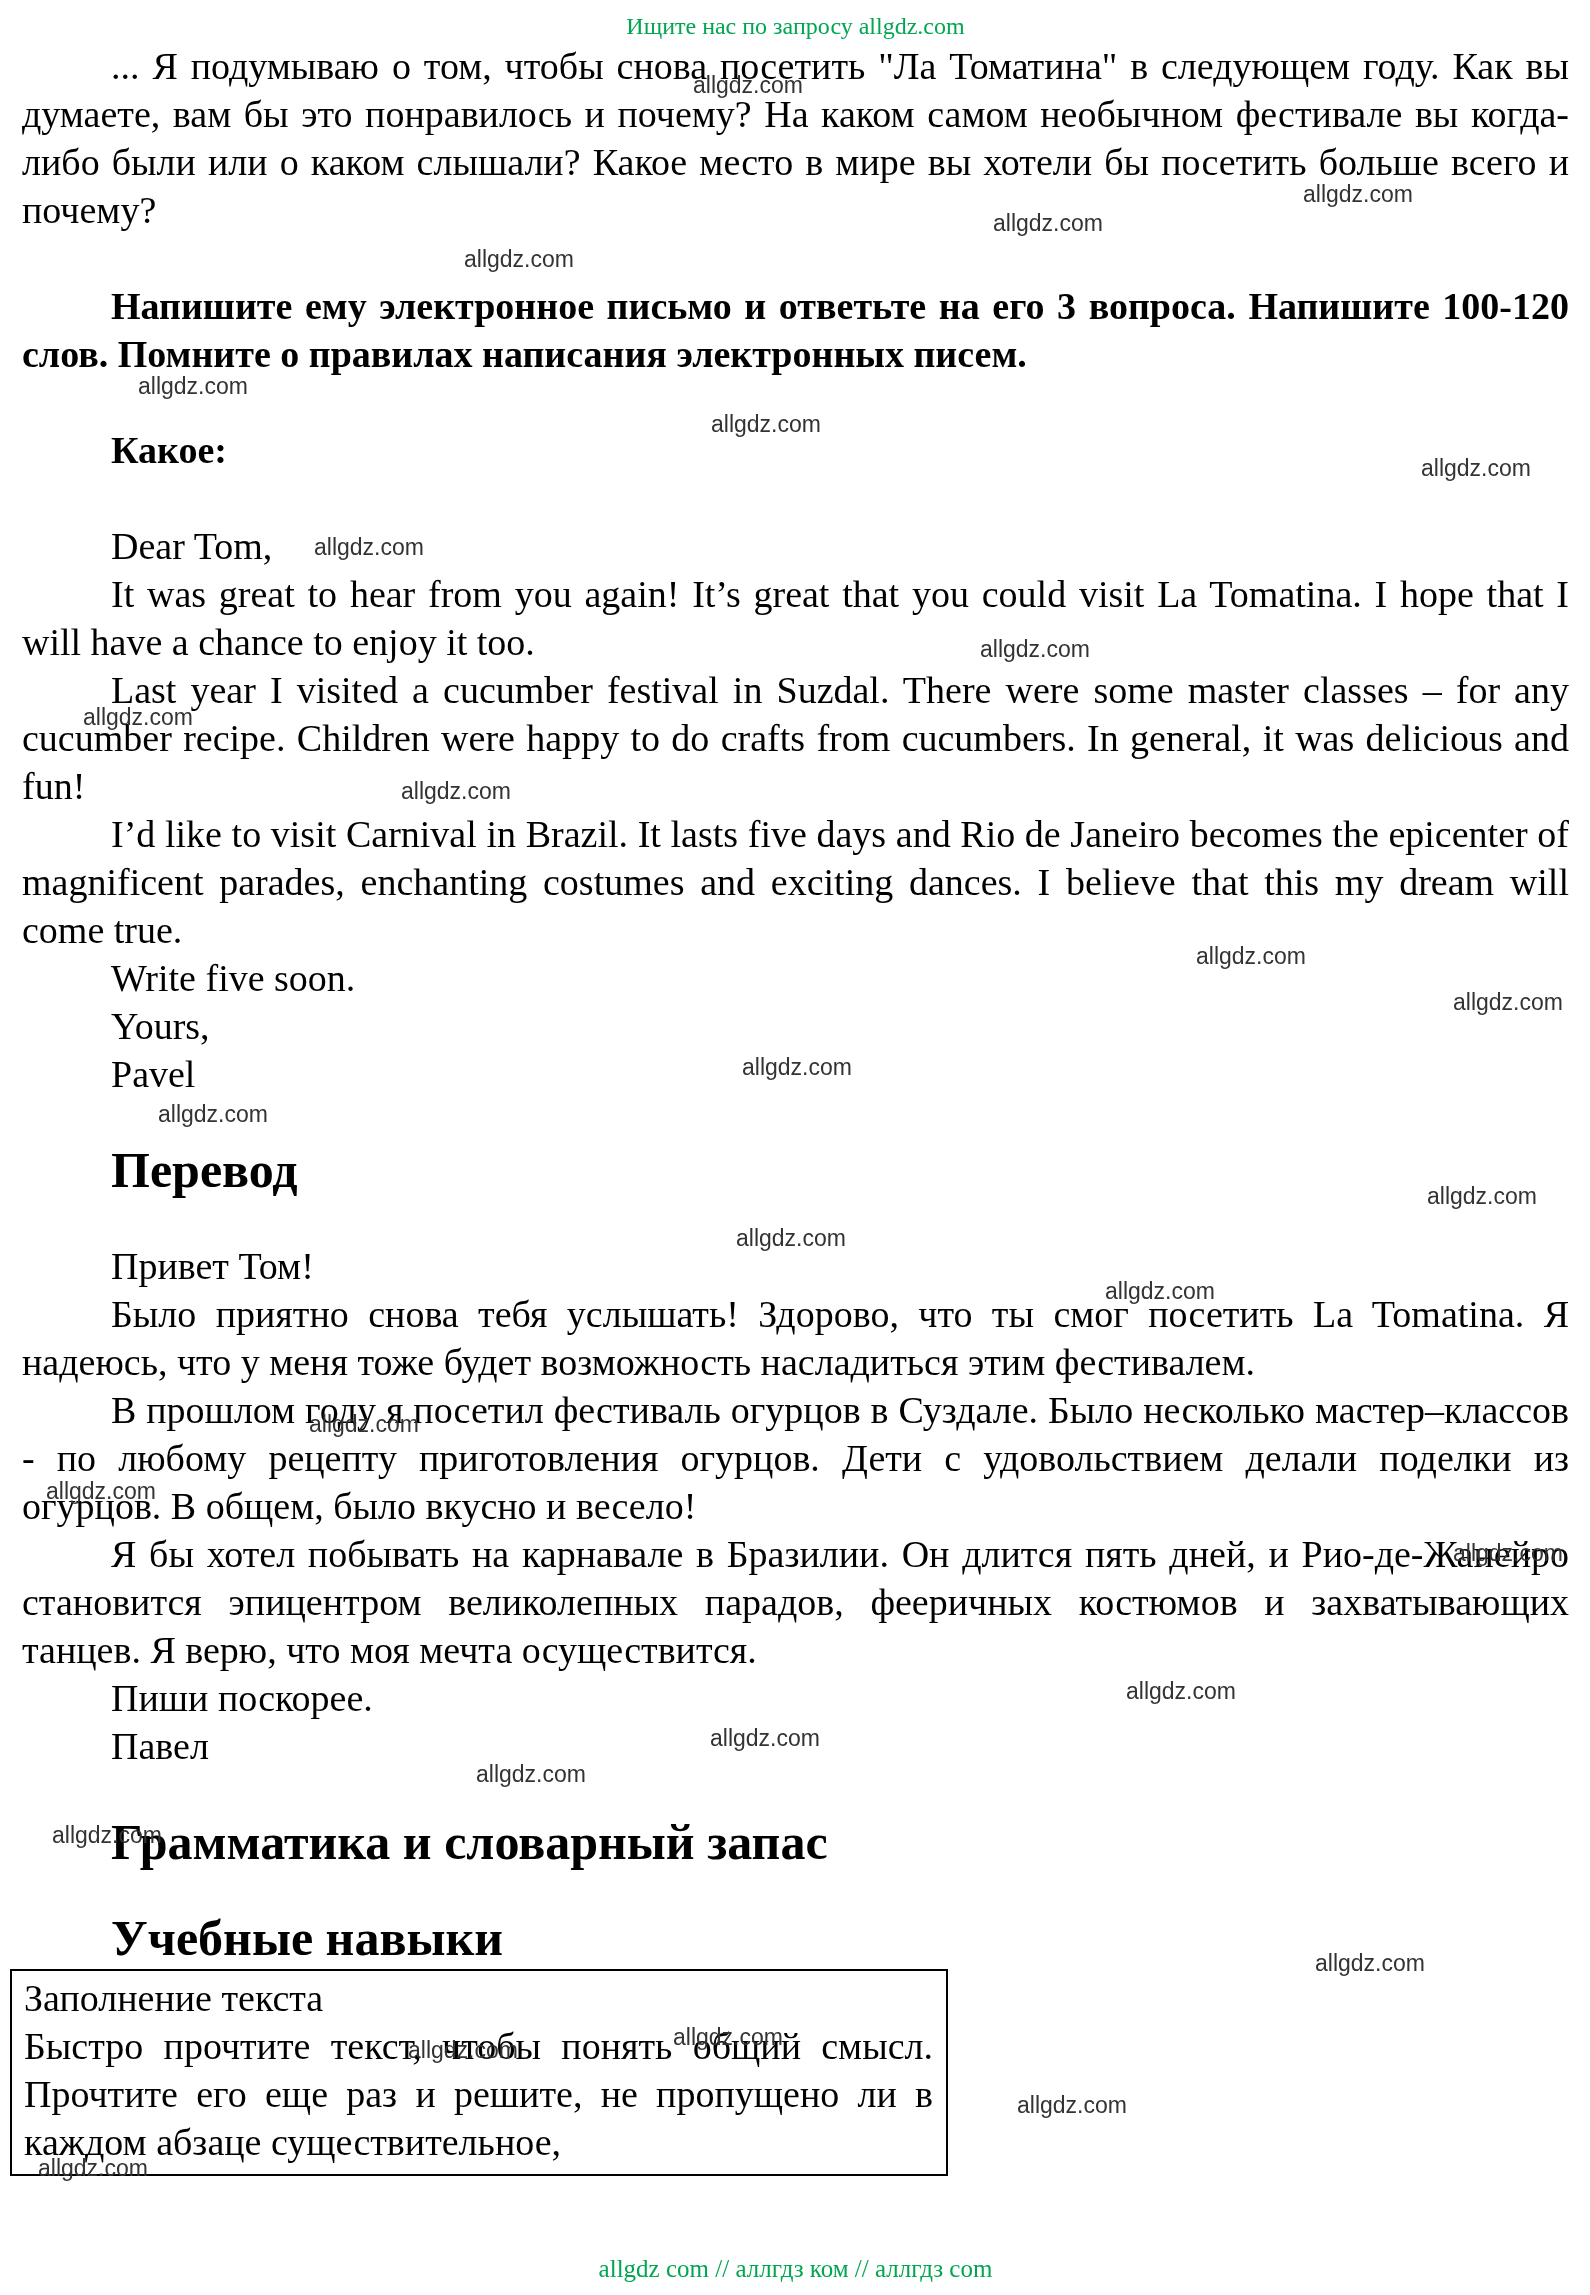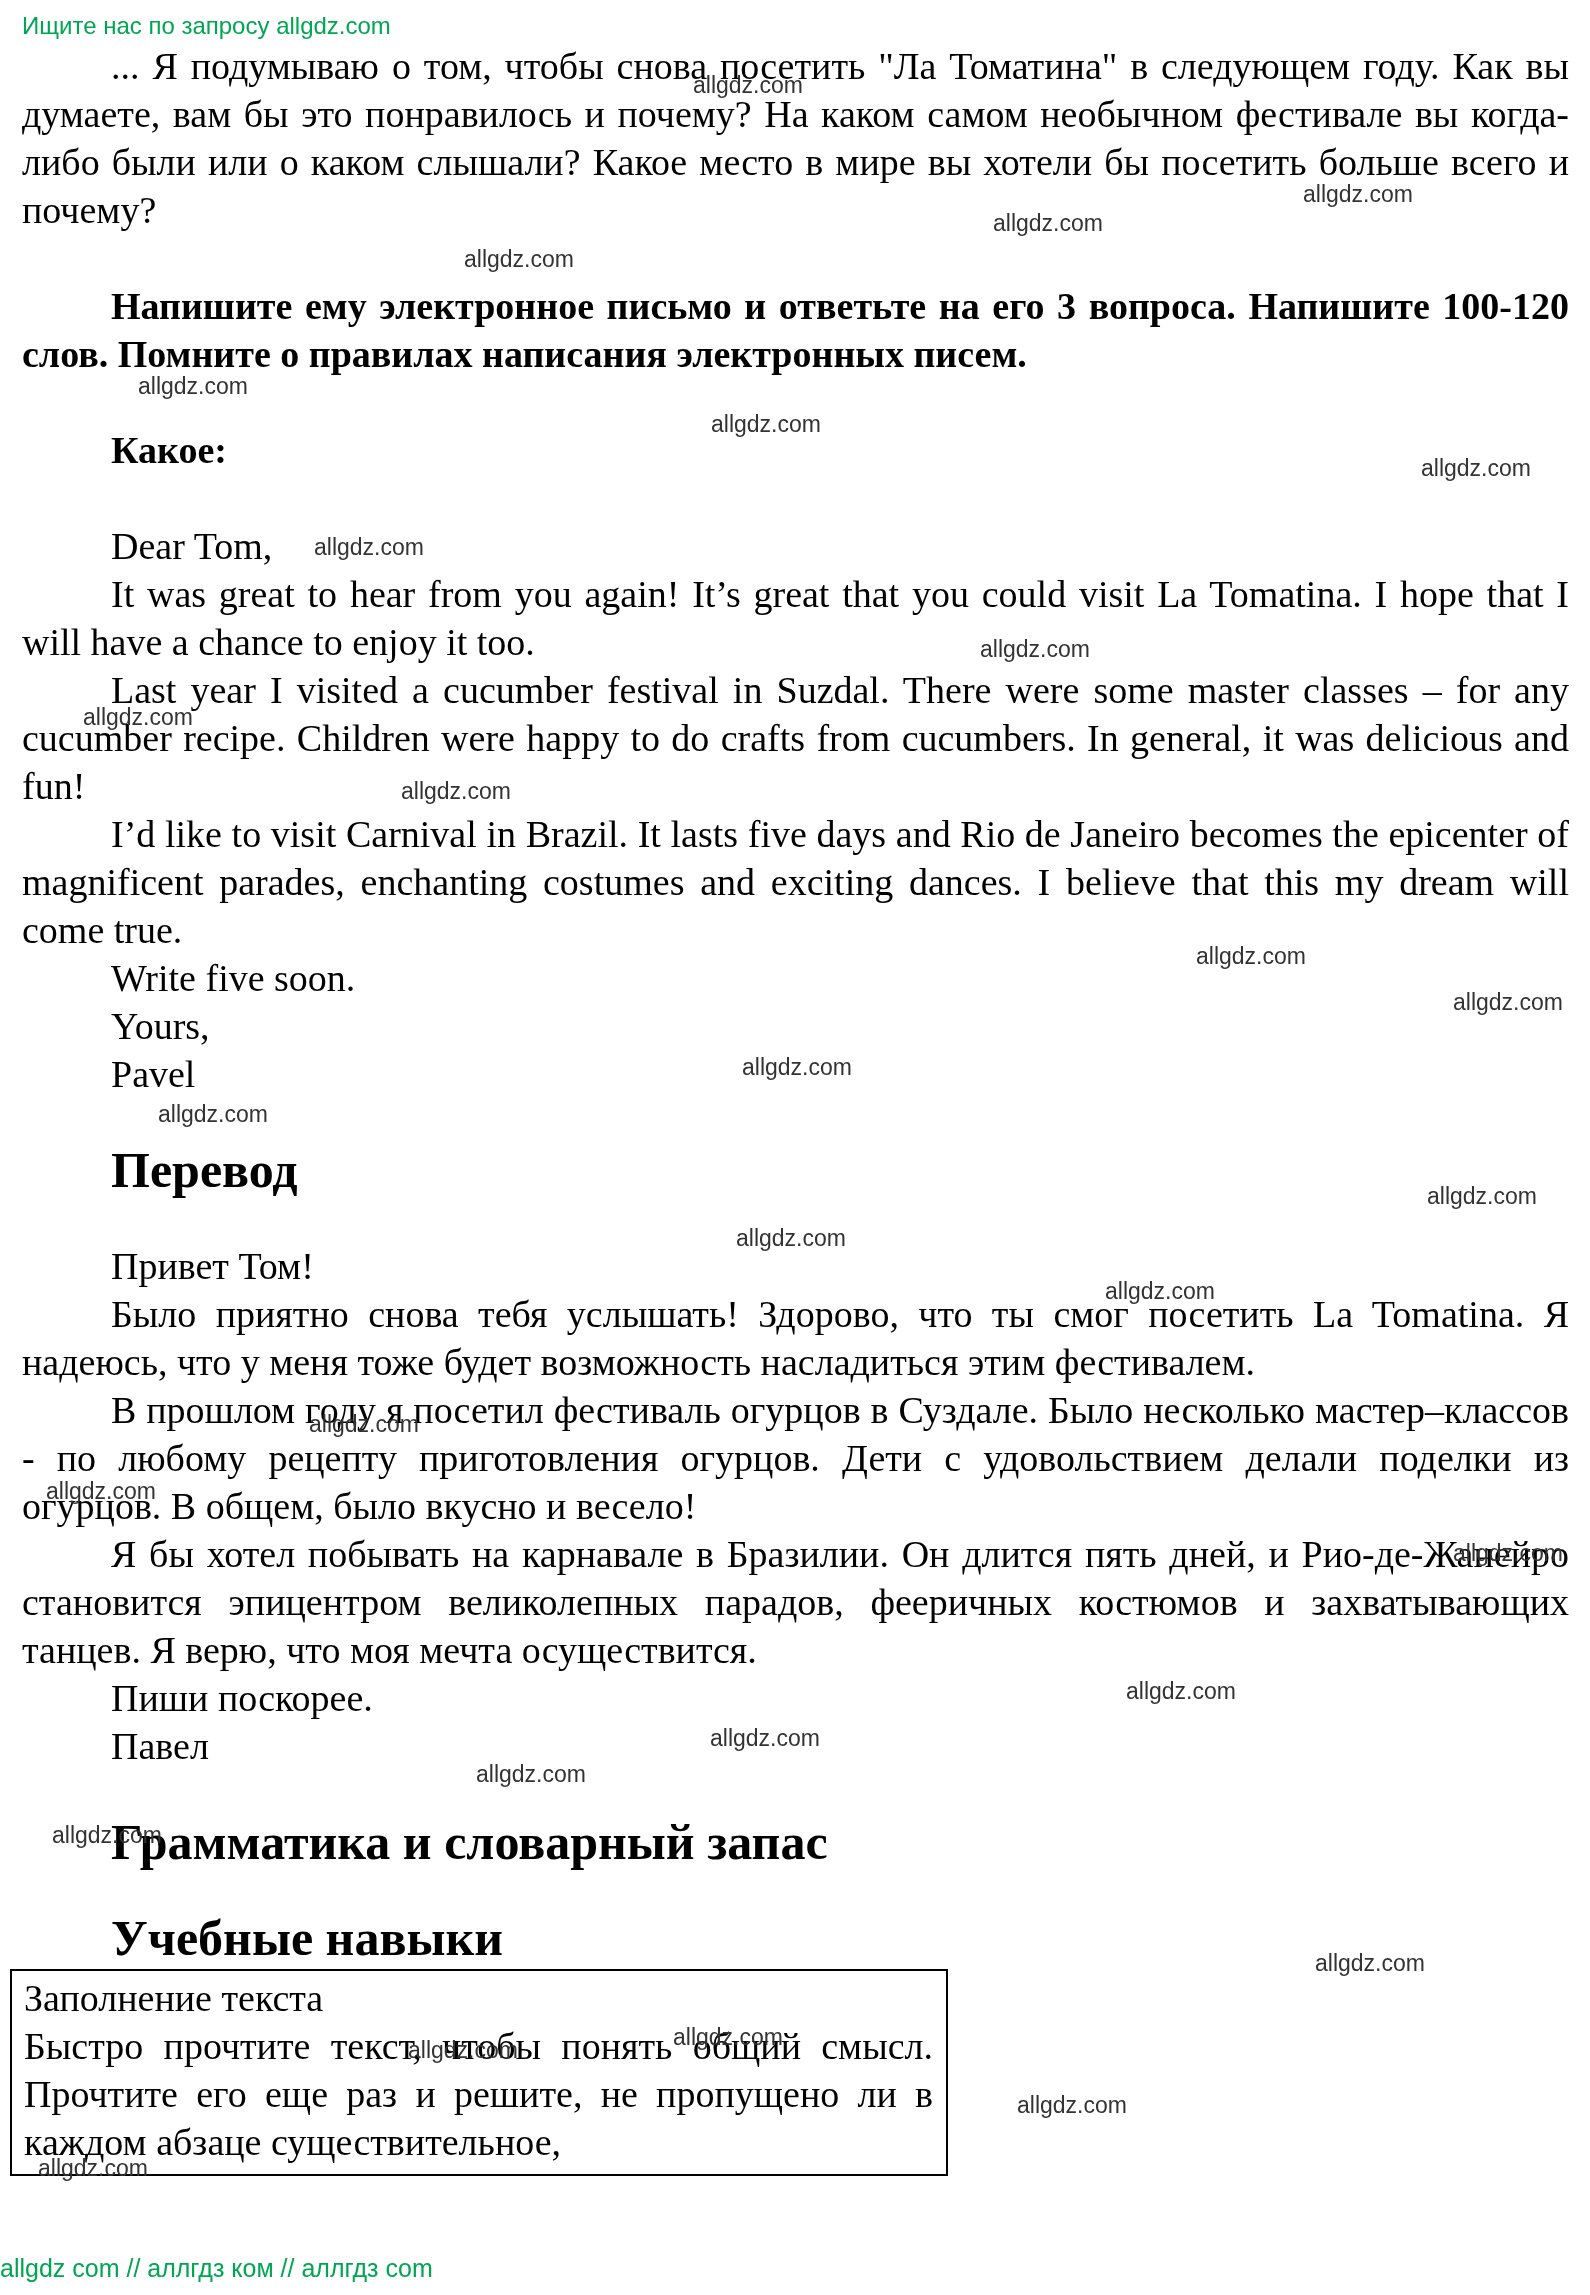--- a/index.html
+++ b/index.html
@@ -9,22 +9,23 @@
     position: relative;
     background: #ffffff;
     color: #000000;
     font-family: "Liberation Serif", serif;
     font-size: 38px;
     line-height: 48px;
     overflow: hidden;
   }
   .page { padding: 10.2px 22px 0 22px; position: relative; }
   .banner {
-    font-family: Liberation Sans, sans-serif;
+    font-family: Liberation Serif, serif;
     color: #00a651;
+    text-align: center;
   }
   .banner.top { font-size: 24px; line-height: 32px; }
   .banner.bottom {
     position: absolute;
     left: 0; right: 0; bottom: 11.6px;
     font-size: 25px; line-height: 29px;
   }
   p { margin: 0; }
   .para { text-align: justify; }
   .indent { text-indent: 89px; }

